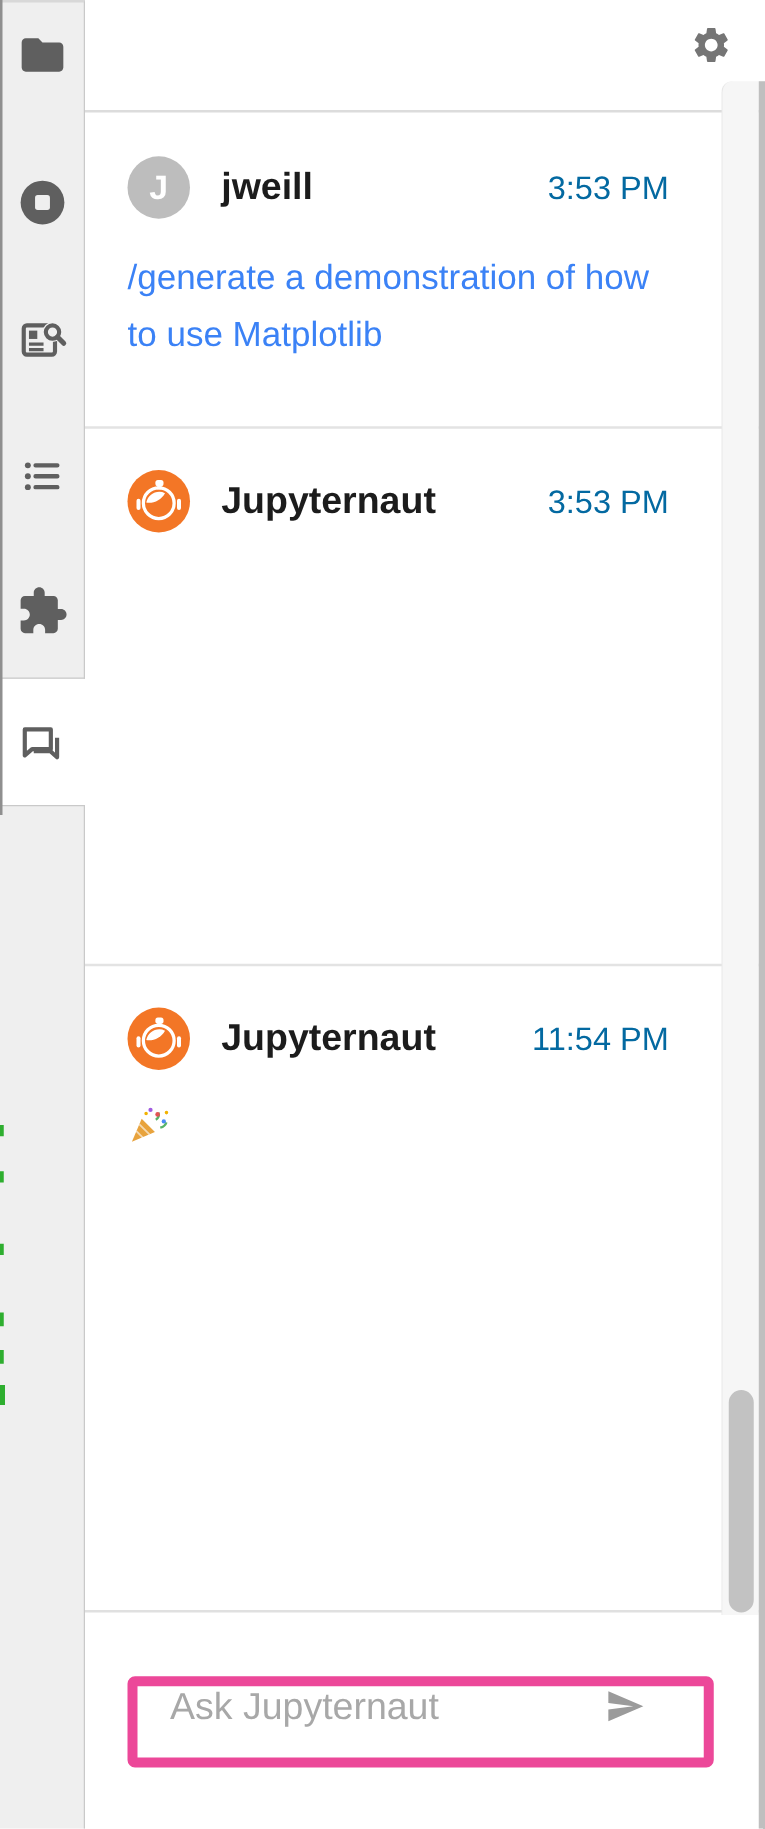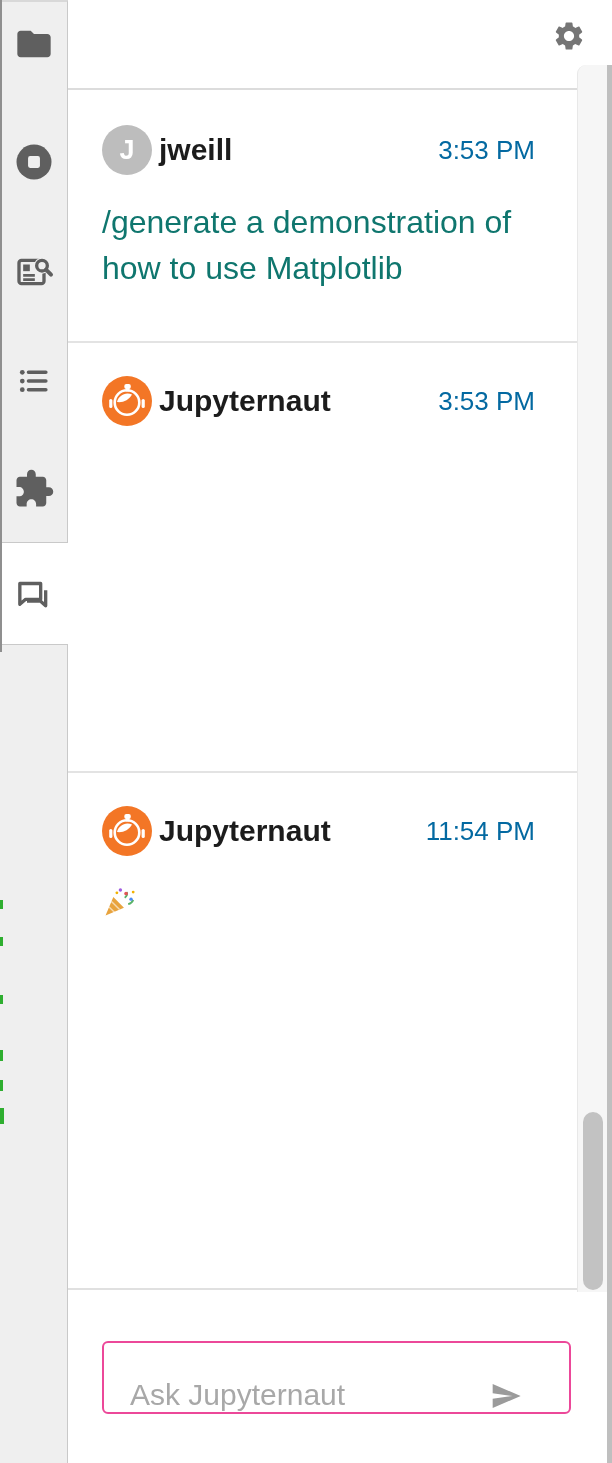--- a/index.html
+++ b/index.html
@@ -54,43 +54,43 @@
   .msg:nth-child(2) { height: 430px; border-top: 2px solid #e3e3e3; }
   .msg:nth-child(3) { height: 519px; border-top: 2px solid #e3e3e3; }
 
   .msg-head { display: flex; align-items: center; height: 50px; margin-bottom: 24px; }
   .avatar {
     width: 50px; height: 50px; border-radius: 50%; flex: none;
     display: flex; align-items: center; justify-content: center;
   }
   .avatar-user { background: #bdbdbd; color: #fff; font-size: 27px; font-weight: bold; }
   .avatar-bot  { background: #f37626; }
-  .sender { margin-left: 7px; font-size: 30px; font-weight: 700; color: #1c1c1c; }
+  .sender { margin-left: 25px; font-size: 30px; font-weight: 700; color: #1c1c1c; }
   .time   { margin-left: auto; font-size: 26px; color: #0369a1; }
-  .msg-body { font-size: 32px; line-height: 46px; color: #0f766e; }
+  .msg-body { font-size: 28px; line-height: 46px; color: #3b82f6; }
   .emoji { display: inline-block; width: 34px; height: 34px; vertical-align: -5px; margin-right: 7px; }
   .emoji svg { display: block; width: 100%; height: 100%; }
 
   
   .scroll-track {
     position: absolute; left: 577px; top: 65px; width: 30px; height: 1227px;
     background: #f6f6f6; border-left: 1px solid #e8e8e8; border-top-left-radius: 9px; z-index: 4;
   }
   .scroll-thumb {
     position: absolute; left: 583px; top: 1112px; width: 20px; height: 178px;
     border-radius: 10px; background: #c2c2c2; z-index: 5;
   }
   .right-edge { position: absolute; right: 0; top: 65px; width: 5px; height: 1398px; background: #bfbfbf; z-index: 7; }
 
   
   .chat-footer { position: absolute; left: 0; top: 1292px; width: 544px; height: 171px; background: #fff; }
   .input-box {
     position: absolute; left: 34px; top: 49px; width: 469px; height: 73px;
-    border: 2px solid #ec4899; border-radius: 6px;
-    display: flex; align-items: flex-end; background: #fff;
+    border: 8px solid #ec4899; border-radius: 6px;
+    display: flex; align-items: flex-start; background: #fff;
   }
   .input-box input {
     flex: 1 1 auto; min-width: 0; border: none; outline: none; background: transparent;
     padding-left: 26px; font-size: 30px; color: #444;
     font-family: "Liberation Sans", sans-serif;
   }
   .input-box input::placeholder { color: #a8a8a8; opacity: 1; }
   .send-btn { flex: none; width: 40px; height: 32px; margin-right: 43px; background: none; border: none; padding: 0; cursor: pointer; }
 </style>
 </head>

